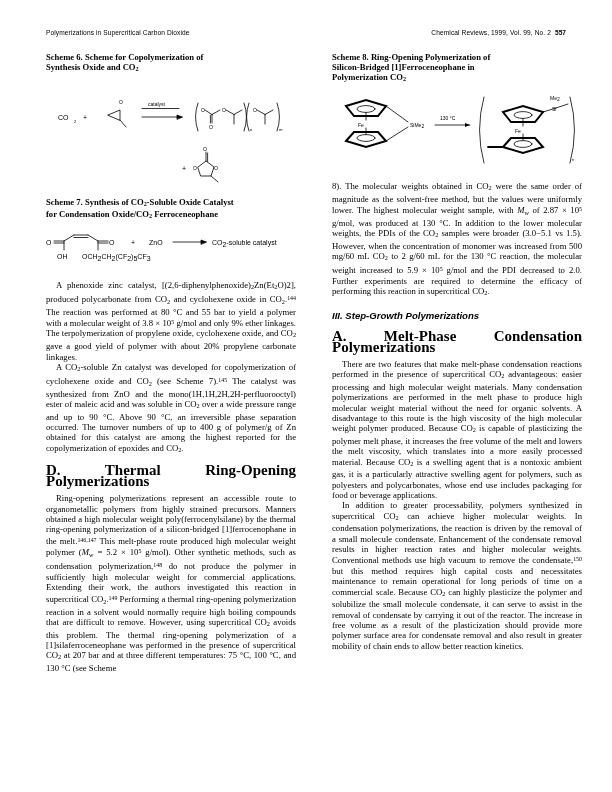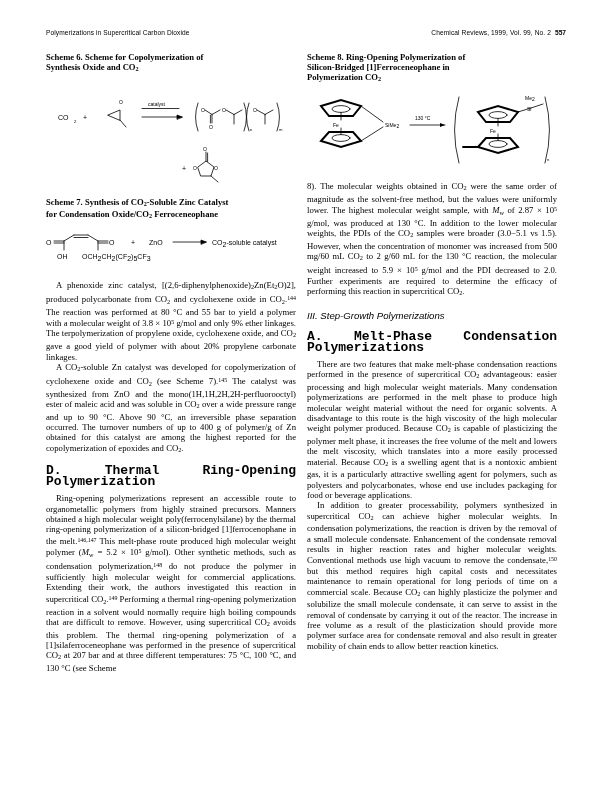--- a/index.html
+++ b/index.html
@@ -39,21 +39,21 @@
   .running-head .right { letter-spacing: .1px; }
   .running-head .pageno { font-weight: bold; margin-left: 4px; }
   
   .col {
     position: absolute;
     top: 52px;
     width: 250px;
     text-align: justify;
   }
   .col-left  { left: 46px; }
-  .col-right { left: 307px; }
+  .col-right { left: 332px; }
 
   p.body {
     margin: 0;
     font-size: 8.7px;
     line-height: 10.35px;
     text-indent: 10px;
     text-align: justify;
     hyphens: manual;
   }
   p.body.cont { text-indent: 0; }
@@ -64,30 +64,30 @@
     font-weight: bold;
     font-size: 8.6px;
     line-height: 10.2px;
     margin: 0 0 4px 0;
   }
   .scheme-block { margin-bottom: 6px; }
 
   
   h2.sec {
     font-family: "Liberation Sans", sans-serif;
-    font-weight: normal;
+    font-weight: bold;
     font-style: italic;
     font-size: 9.6px;
     line-height: 11px;
     margin: 11px 0 7px 0;
   }
   h3.sub {
-    font-family: Liberation Mono, monospace;
+    font-family: Liberation Serif, serif;
     font-weight: bold;
-    font-size: 13px;
+    font-size: 15px;
     line-height: 11px;
     margin: 10px 0 6px 0;
   }
   sub { font-size: 0.72em; vertical-align: -0.22em; }
   sup { font-size: 0.68em; vertical-align: 0.38em; }
   i { font-style: italic; }
 
   
   .fig { position: relative; }
   .fig svg { display: block; }
@@ -166,21 +166,21 @@
           <text class="chemtext" x="136" y="92">+</text>
           <text class="chemtext sm" x="157" y="72">O</text>
           <text class="chemtext sm" x="147" y="91">O</text>
           <text class="chemtext sm" x="168" y="91">O</text>
         </svg>
       </div>
     </div>
 
     <div class="scheme-block">
       <div class="scheme-title">
-        <span>Scheme 7.  Synthesis of CO</span><sub>2</sub><span>-Soluble Zinc Catalyst</span><br>
+        <span>Scheme 7.  Synthesis of CO</span><sub>2</sub><span>-Soluble Oxide Catalyst</span><br>
         <span>for Condensation Oxide/CO</span><sub>2</sub><span> Ferroceneophane</span>
       </div>
       <div class="fig">
         <svg width="250" height="48" viewBox="0 0 250 48">
           <g stroke="#000" stroke-width="0.8" fill="none" stroke-linecap="round">
 
             <line x1="18" y1="15" x2="28" y2="9"></line>
             <line x1="28" y1="9" x2="42" y2="9"></line>
             <line x1="28" y1="11.5" x2="42" y2="11.5"></line>
             <line x1="42" y1="9" x2="52" y2="15"></line>
@@ -201,21 +201,21 @@
           <text class="chemtext" x="85" y="19">+</text>
           <text class="chemtext" x="103" y="19">ZnO</text>
           <text class="chemtext" x="166" y="19">CO<tspan class="xs" dy="1.6">2</tspan><tspan dy="-1.6">-soluble catalyst</tspan></text>
         </svg>
       </div>
     </div>
 
     <p class="body">A phenoxide zinc catalyst, [(2,6-diphenylphenoxide)<sub>2</sub>Zn(Et<sub>2</sub>O)2], produced polycarbonate from CO<sub>2</sub> and cyclohexene oxide in CO<sub>2</sub>.<sup>144</sup> The reaction was performed at 80 °C and 55 bar to yield a polymer with a molecular weight of 3.8 × 10<sup>5</sup> g/mol and only 9% ether linkages. The terpolymerization of propylene oxide, cyclohexene oxide, and CO<sub>2</sub> gave a good yield of polymer with about 20% propylene carbonate linkages.</p>
     <p class="body">A CO<sub>2</sub>-soluble Zn catalyst was developed for copolymerization of cyclohexene oxide and CO<sub>2</sub> (see Scheme 7).<sup>145</sup> The catalyst was synthesized from ZnO and the mono(1H,1H,2H,2H-perfluorooctyl) ester of maleic acid and was soluble in CO<sub>2</sub> over a wide pressure range and up to 90 °C. Above 90 °C, an irreversible phase separation occurred. The turnover numbers of up to 400 g of polymer/g of Zn obtained for this catalyst are among the highest reported for the copolymerization of epoxides and CO<sub>2</sub>.</p>
 
-    <h3 class="sub">D. Thermal Ring-Opening Polymerization</h3>
+    <h3 class="sub">D. Thermal Ring-Opening Polymerizations</h3>
 
     <p class="body">Ring-opening polymerizations represent an accessible route to organometallic polymers from highly strained precursors. Manners obtained a high molecular weight poly(ferrocenylsilane) by the thermal ring-opening polymerization of a silicon-bridged [1]ferrocenophane in the melt.<sup>146,147</sup> This melt-phase route produced high molecular weight polymer (<i>M</i><sub>w</sub> = 5.2 × 10<sup>5</sup> g/mol). Other synthetic methods, such as condensation polymerization,<sup>148</sup> do not produce the polymer in sufficiently high molecular weight for commercial applications. Extending their work, the authors investigated this reaction in supercritical CO<sub>2</sub>.<sup>149</sup> Performing a thermal ring-opening polymerization reaction in a solvent would normally require high boiling compounds that are difficult to remove. However, using supercritical CO<sub>2</sub> avoids this problem. The thermal ring-opening polymerization of a [1]silaferroceneophane was performed in the presence of supercritical CO<sub>2</sub> at 207 bar and at three different temperatures:  75 °C, 100 °C, and 130 °C (see Scheme</p>
   </div>
 
   <div class="col col-right">
 
     <div class="scheme-block">
       <div class="scheme-title">
         <span>Scheme 8.  Ring-Opening Polymerization of</span><br>
         <span>Silicon-Bridged [1]Ferroceneophane in</span><br>

